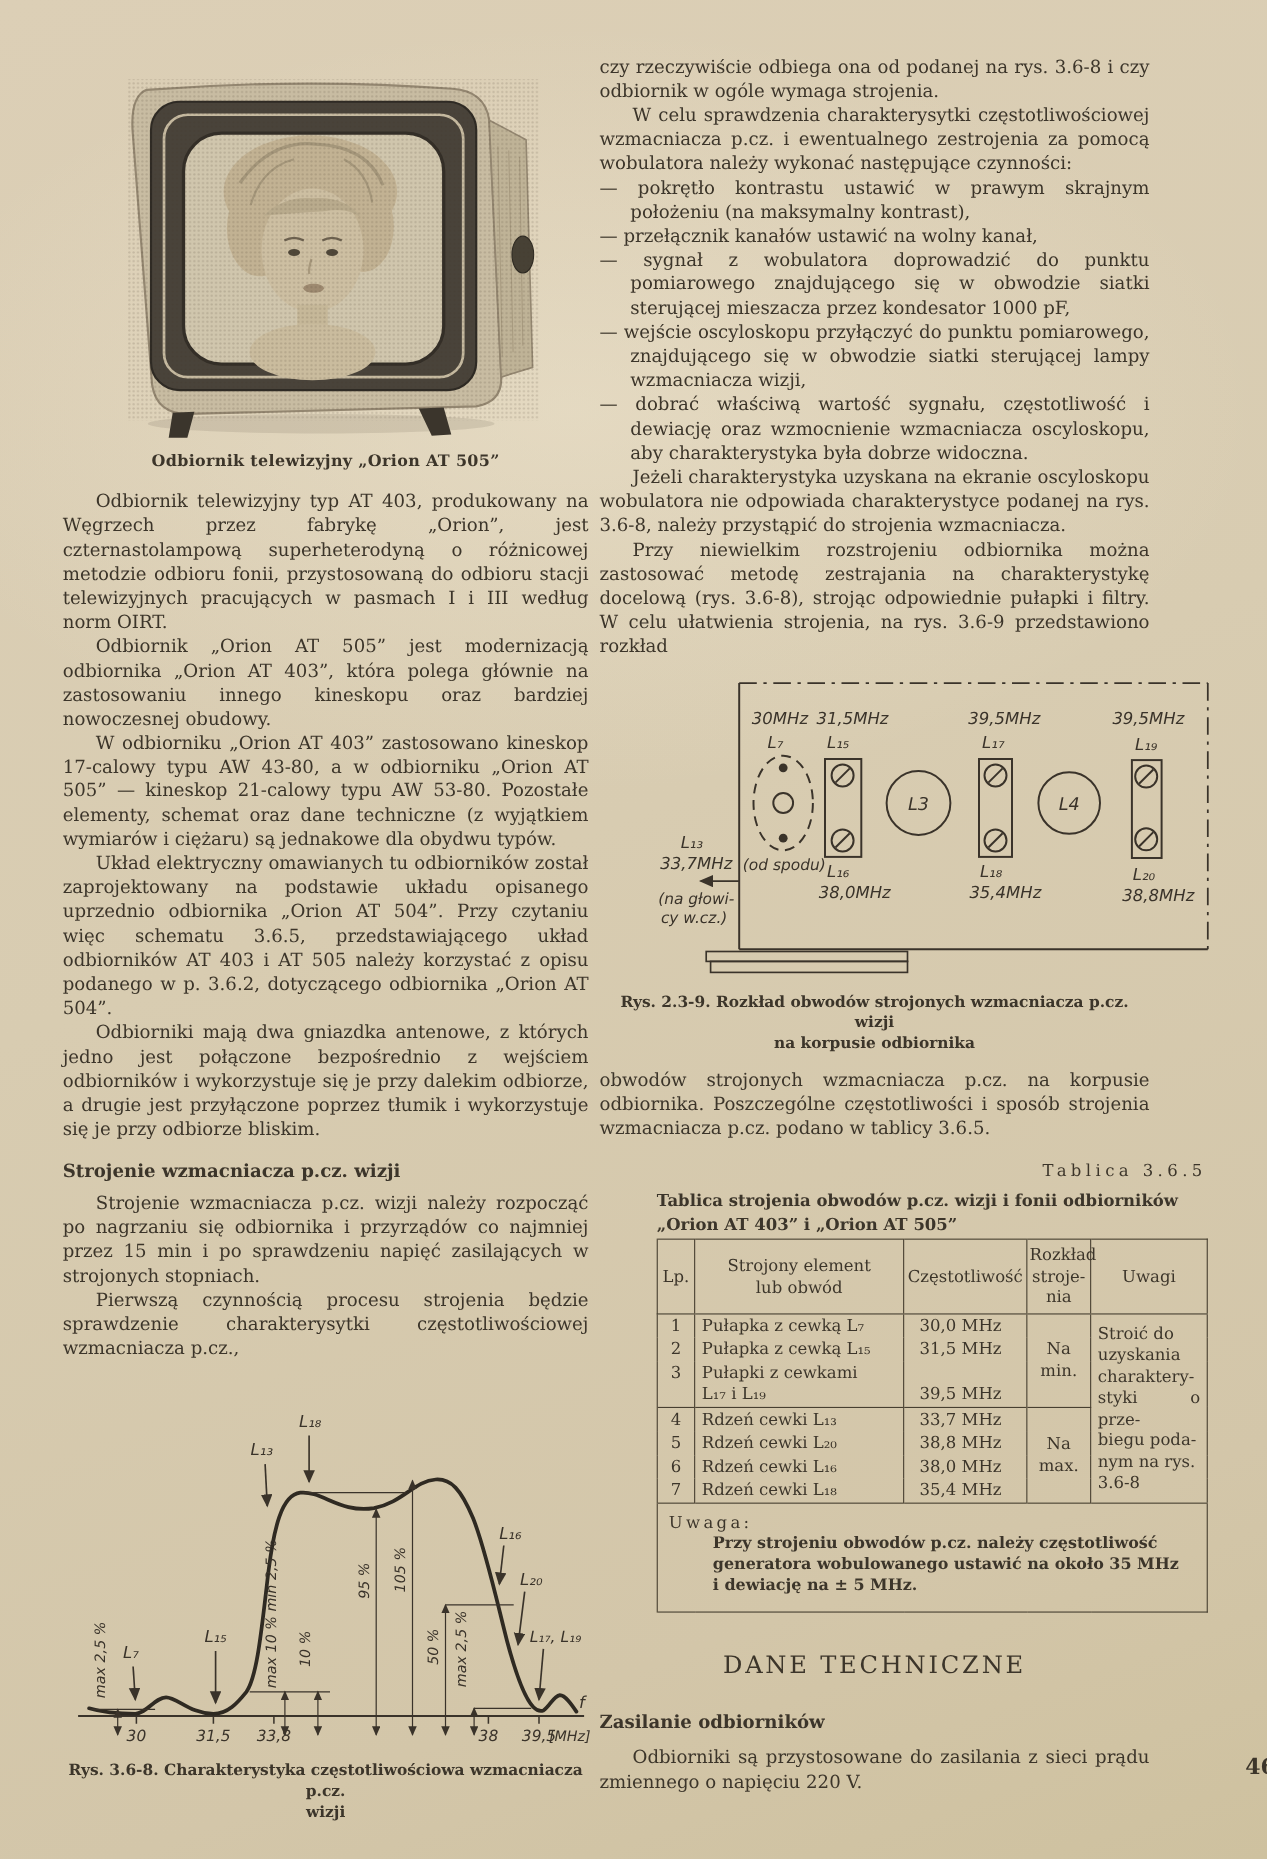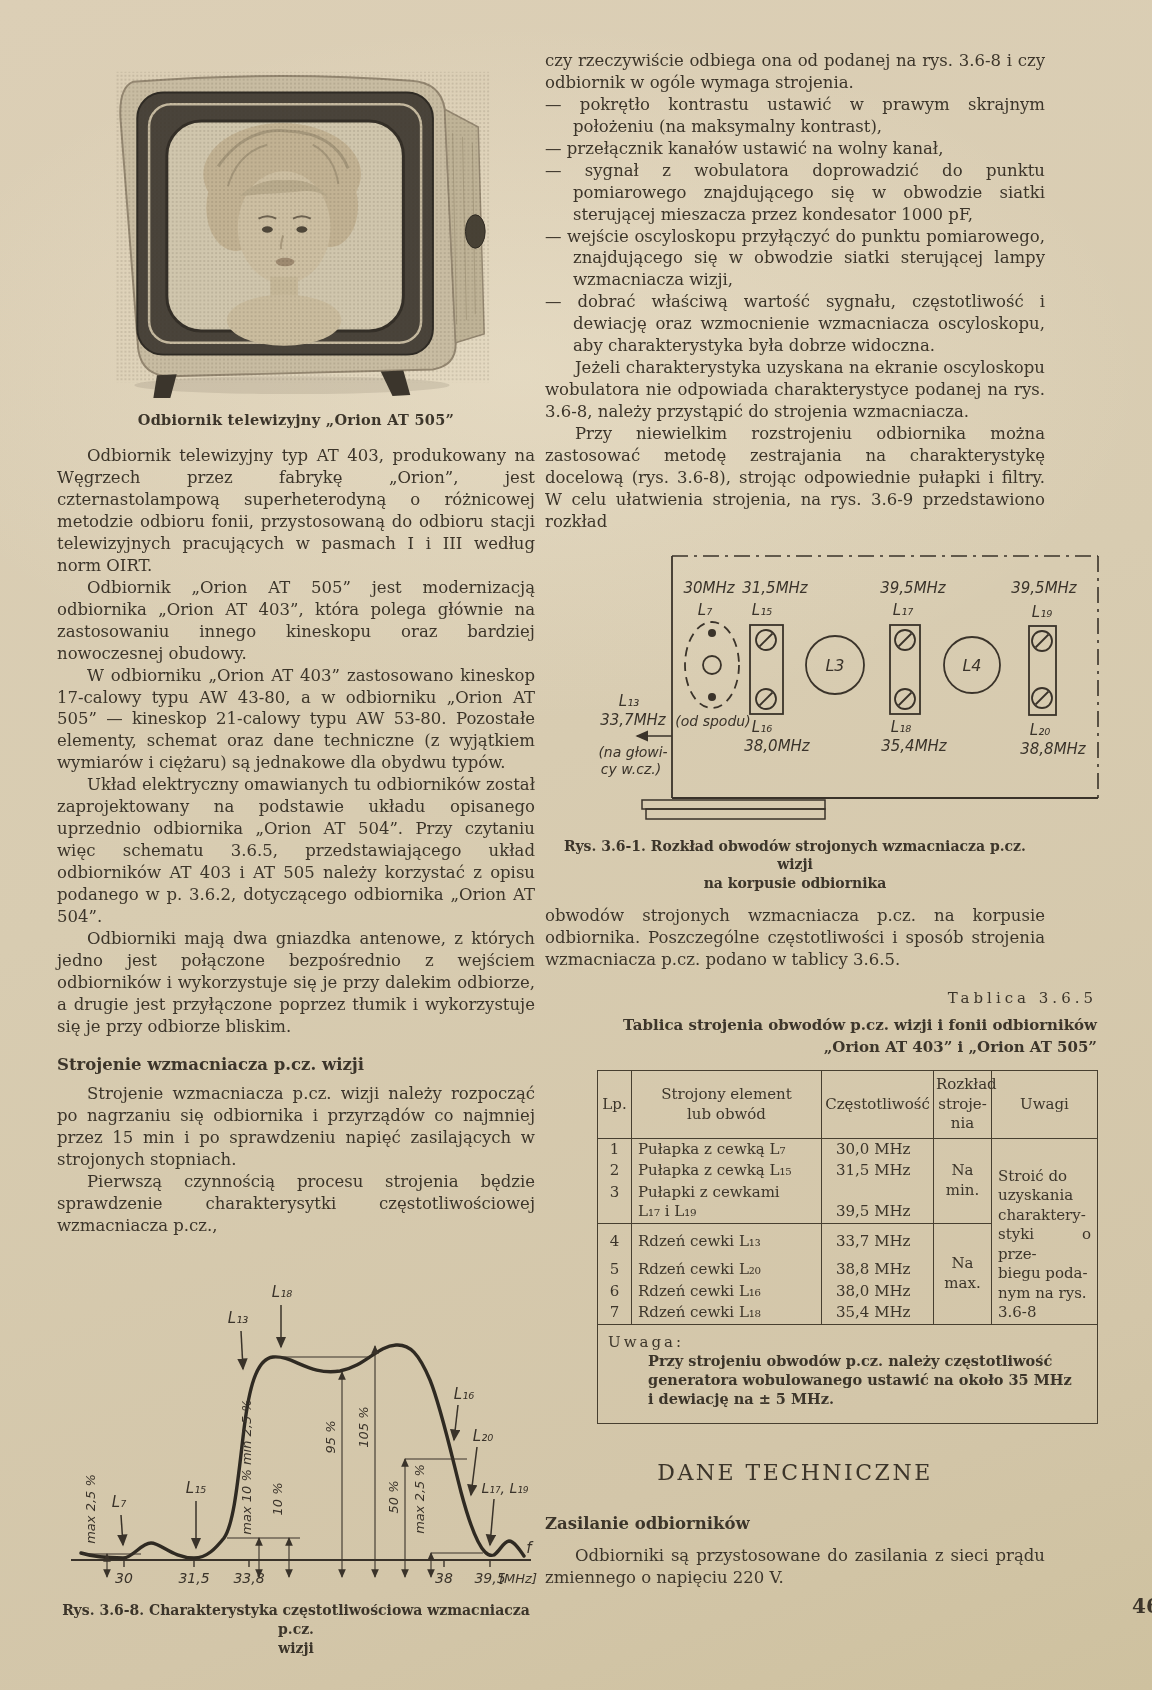--- a/index.html
+++ b/index.html
@@ -17,30 +17,30 @@
   p.noindent{text-indent:0;}
   .bullet{margin:0;text-indent:-28px;padding-left:28px;}
   .photo-wrap{width:430px;margin:0 0 6px 20px;}
   .photo-caption{font-weight:bold;font-size:14.5px;text-align:center;letter-spacing:.3px;margin:2px 0 16px 0;text-indent:0;}
   .subhead{font-weight:bold;font-size:16.5px;margin:16px 0 8px 0;text-indent:0;text-align:left;}
   .figcap{font-weight:bold;font-size:14px;line-height:1.35;text-align:center;text-indent:0;margin:0;}
   .chart-block{margin-top:10px;}
   .fig369{margin:10px 0 2px 42px;}
   .tbl{margin-left:52px;width:500px;}
   .tbl-tag{font-size:15px;text-align:right;letter-spacing:4px;margin:18px 0 6px 0;}
-  .tbl-title{font-weight:bold;font-size:15px;text-align:right;line-height:1.45;margin-bottom:12px;}
+  .tbl-title{font-weight:bold;font-size:15px;text-align:left;line-height:1.45;margin-bottom:2px;}
   table.t365{border-collapse:collapse;width:500px;font-size:15px;line-height:1.3;table-layout:fixed;}
   table.t365{border:1.6px solid #473f30;}
   table.t365 th, table.t365 td{border-left:1.3px solid #473f30;padding:1px 6px;}
   table.t365 th{border-bottom:1.3px solid #473f30;font-weight:normal;text-align:center;vertical-align:middle;white-space:pre-line;padding:4px 2px;}
   table.t365 td.lp{text-align:center;}
   table.t365 td.freq{padding-left:14px;}
   table.t365 td.el{white-space:pre-line;}
   table.t365 td.method{text-align:center;vertical-align:middle;}
-  table.t365 td.notes{vertical-align:top;padding-top:28px;white-space:pre-line;}
+  table.t365 td.notes{vertical-align:top;padding-top:8px;white-space:pre-line;}
   table.t365 tr.grp td{border-top:1.3px solid #473f30;}
   table.t365 td.fnote{border-top:1.6px solid #473f30;padding:8px 10px 14px 10px;}
   .fn-label{letter-spacing:3px;font-size:15px;}
   .fn-text{margin-left:40px;font-size:14.5px;font-weight:600;white-space:pre-line;line-height:1.3;}
   .dane{font-size:22px;text-align:center;letter-spacing:2.5px;margin:34px 0 0 0;text-indent:0;}
   .zasil{font-weight:bold;font-size:16.5px;margin:26px 0 10px 0;text-indent:0;text-align:left;}
   .pagenum{position:absolute;left:1132px;top:1594px;font-weight:bold;font-size:20px;}
   svg text{font-family:"DejaVu Sans", sans-serif;fill:#3a332a;}
   svg .it{font-style:italic;}
 </style>
@@ -180,20 +180,21 @@
         <text class="it" x="472" y="306" font-size="15" text-anchor="middle">f</text>
       </svg>
       <p class="figcap">Rys. 3.6-8. Charakterystyka częstotliwościowa wzmacniacza p.cz.</p>
       <p class="figcap">wizji</p>
     </div>
   </div>
 
   <div class="col col-right">
 
     <p class="noindent">czy rzeczywiście odbiega ona od podanej na rys. 3.6-8 i czy odbiornik w ogóle wymaga strojenia.</p>
+    <p>W celu sprawdzenia charakterysytki częstotliwościowej wzmacniacza p.cz. i ewentualnego zestrojenia za pomocą wobulatora należy wykonać następujące czynności:</p>
     <p class="bullet">— pokrętło kontrastu ustawić w prawym skrajnym położeniu (na maksymalny kontrast),</p>
     <p class="bullet">— przełącznik kanałów ustawić na wolny kanał,</p>
     <p class="bullet">— sygnał z wobulatora doprowadzić do punktu pomiarowego znajdującego się w obwodzie siatki sterującej mieszacza przez kondesator 1000 pF,</p>
     <p class="bullet">— wejście oscyloskopu przyłączyć do punktu pomiarowego, znajdującego się w obwodzie siatki sterującej lampy wzmacniacza wizji,</p>
     <p class="bullet">— dobrać właściwą wartość sygnału, częstotliwość i dewiację oraz wzmocnienie wzmacniacza oscyloskopu, aby charakterystyka była dobrze widoczna.</p>
     <p>Jeżeli charakterystyka uzyskana na ekranie oscyloskopu wobulatora nie odpowiada charakterystyce podanej na rys. 3.6-8, należy przystąpić do strojenia wzmacniacza.</p>
     <p>Przy niewielkim rozstrojeniu odbiornika można zastosować metodę zestrajania na charakterystykę docelową (rys. 3.6-8), strojąc odpowiednie pułapki i filtry. W celu ułatwienia strojenia, na rys. 3.6-9 przedstawiono rozkład</p>
 
     <div class="fig369">
       <svg width="520" height="286" viewBox="0 0 520 286">
@@ -266,21 +267,21 @@
         <text class="it" x="453" y="192" font-size="15" text-anchor="middle">L₂₀</text>
         <text class="it" x="466" y="211" font-size="15" text-anchor="middle">38,8MHz</text>
 
         <line x1="85" y1="193" x2="50" y2="193" stroke="#3a332a" stroke-width="1.6" marker-end="url(#arrL)"></line>
         <text class="it" x="42" y="163" font-size="15" text-anchor="middle">L₁₃</text>
         <text class="it" x="46" y="182" font-size="15" text-anchor="middle">33,7MHz</text>
         <text class="it" x="46" y="214" font-size="14" text-anchor="middle">(na głowi-</text>
         <text class="it" x="44" y="231" font-size="14" text-anchor="middle">cy w.cz.)</text>
       </svg>
     </div>
-    <p class="figcap">Rys. 3.6-1. Rozkład obwodów strojonych wzmacniacza p.cz. wizji</p>
+    <p class="figcap">Rys. 2.3-9. Rozkład obwodów strojonych wzmacniacza p.cz. wizji</p>
     <p class="figcap">na korpusie odbiornika</p>
 
     <p class="noindent" style="margin-top:12px;">obwodów strojonych wzmacniacza p.cz. na korpusie odbiornika. Poszczególne częstotliwości i sposób strojenia wzmacniacza p.cz. podano w tablicy 3.6.5.</p>
 
     <div class="tbl">
       <div class="tbl-tag">Tablica 3.6.5</div>
       <div class="tbl-title">
         <span>Tablica strojenia obwodów p.cz. wizji i fonii odbiorników</span><br>
         <span>„Orion AT 403” i „Orion AT 505”</span>
       </div>

